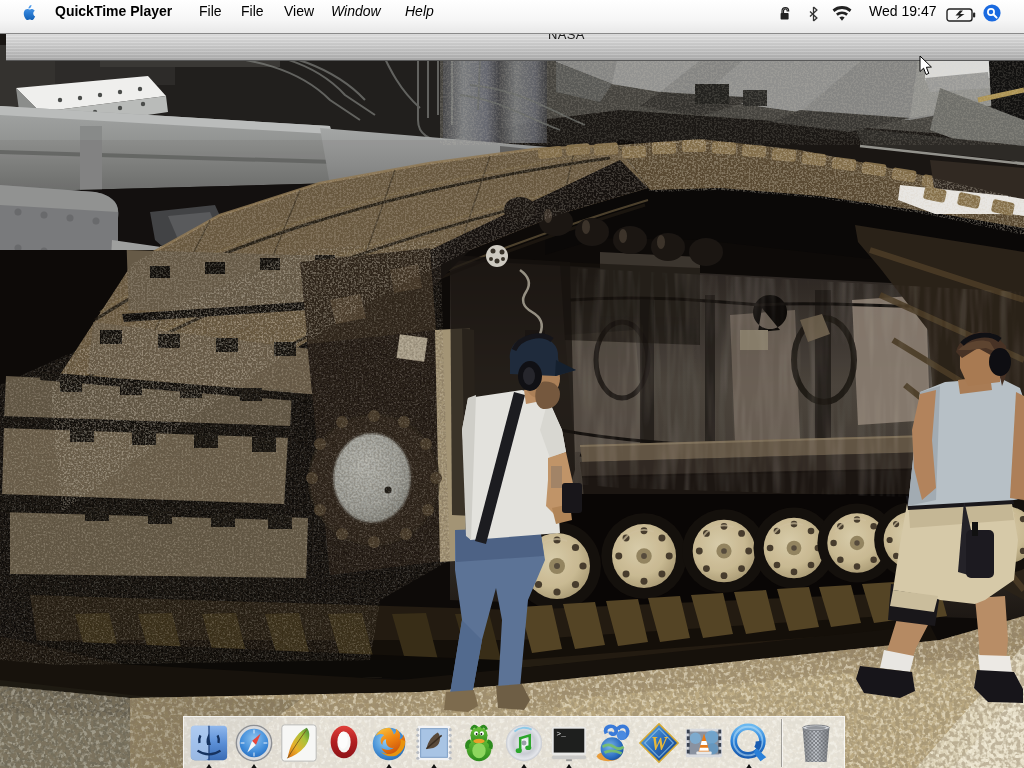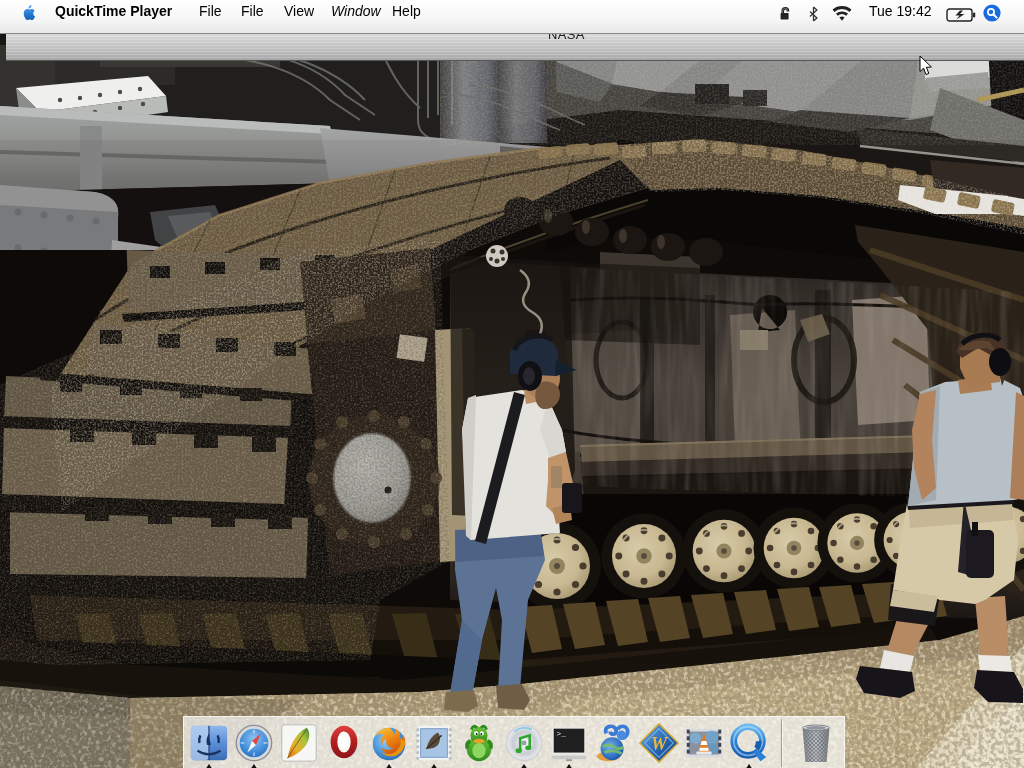--- a/index.html
+++ b/index.html
@@ -612,36 +612,36 @@
             <stop offset="1" stop-color="#1360b4"></stop>
           </linearGradient>
         </defs>
       <path fill="url(#apG)" d="M8.7,4.6 C9.2,3.8 10.2,3.2 11.1,3.2 C11.2,4.1 10.8,5.1 10.3,5.7 C9.7,6.4 8.8,6.9 7.9,6.8 C7.8,5.9 8.2,5.2 8.7,4.6 Z M12.1,7.3 C10.9,7.2 9.9,8 9.3,8 C8.7,8 7.7,7.3 6.7,7.3 C5.4,7.3 4.1,8.2 3.5,9.4 C2.2,11.8 3.2,15.2 4.5,17.1 C5.1,18 5.9,19 6.9,19 C7.8,18.9 8.2,18.4 9.3,18.4 C10.4,18.4 10.7,19 11.7,19 C12.7,19 13.4,18 14,17.1 C14.7,16.1 15,15.1 15,15 C14.9,15 13,14.2 13,12 C13,10.1 14.5,9.2 14.6,9.1 C13.7,7.8 12.4,7.4 12.1,7.3 Z" transform="translate(0,-3.1)"></path>
     </svg>
     <span class="mi" style="left:55px;font-weight:bold;">QuickTime Player</span>
     <span class="mi" style="left:199px;">File</span>
     <span class="mi" style="left:241px;">File</span>
     <span class="mi" style="left:284px;">View</span>
     <span class="mi" style="left:331px;font-style:italic;">Window</span>
-    <span class="mi" style="left:392px;">Help</span>
+    <span class="mi" style="left:405px;font-style:italic;">Help</span>
     <svg class="mi" style="left:779px;top:3px" width="14" height="16" viewBox="0 0 14 16">
         <path d="M3 7V5.2C3 3 4.4 1.6 6.4 1.6c1.9 0 3.3 1.4 3.3 3.4h-1.5c0-1.2-.7-2-1.8-2-1.1 0-1.9.8-1.9 2.2V7" fill="none" stroke="#222" stroke-width="1.2"></path>
         <rect x="1.6" y="7" width="8" height="6.6" rx="0.8" fill="#222"></rect>
       </svg>
     <svg class="mi" style="left:808px;top:3px" width="11" height="16" viewBox="0 0 11 16">
         <path d="M5.5 1v14M5.5 1l3.4 3L2 10.5M5.5 15l3.4-3L2 5.5" stroke="#333" stroke-width="1.3" fill="none"></path>
       </svg>
     <svg class="mi" style="left:830px;top:4px" width="24" height="15" viewBox="0 0 24 15">
         <g fill="#222">
           <path d="M12 13.2 14.6 10a4.2 4.2 0 0 0-5.2 0z"></path>
           <path d="M7.7 8.2a6.8 6.8 0 0 1 8.6 0l1.7-2.1a9.5 9.5 0 0 0-12 0z"></path>
           <path d="M4.3 4.4a11.8 11.8 0 0 1 15.4 0L21.4 2a14.5 14.5 0 0 0-18.8 0z"></path>
         </g>
       </svg>
-    <span class="mi" style="left:869px;">Tue 19:42</span>
+    <span class="mi" style="left:869px;">Wed 19:47</span>
     <svg class="mi" style="left:946px;top:4px" width="30" height="14" viewBox="0 0 30 14">
         <rect x="1" y="1" width="25" height="12" rx="2.5" fill="none" stroke="#222" stroke-width="1.4"></rect>
         <rect x="27" y="4.5" width="2.2" height="5" rx="1" fill="#222"></rect>
         <path d="M14 2.5 9.5 7.5h4l-3 4 8-5.5h-4.5l3-3.5z" fill="#222"></path>
       </svg>
     <svg class="mi" style="left:983px;top:2px" width="18" height="18" viewBox="0 0 18 18">
         <circle cx="9" cy="9" r="8.6" fill="#1a6ae0"></circle>
         <circle cx="8" cy="8" r="3.1" fill="none" stroke="#fff" stroke-width="1.7"></circle>
         <path d="M10.3 10.3 13.6 13.6" stroke="#fff" stroke-width="2" stroke-linecap="round"></path>
       </svg>

